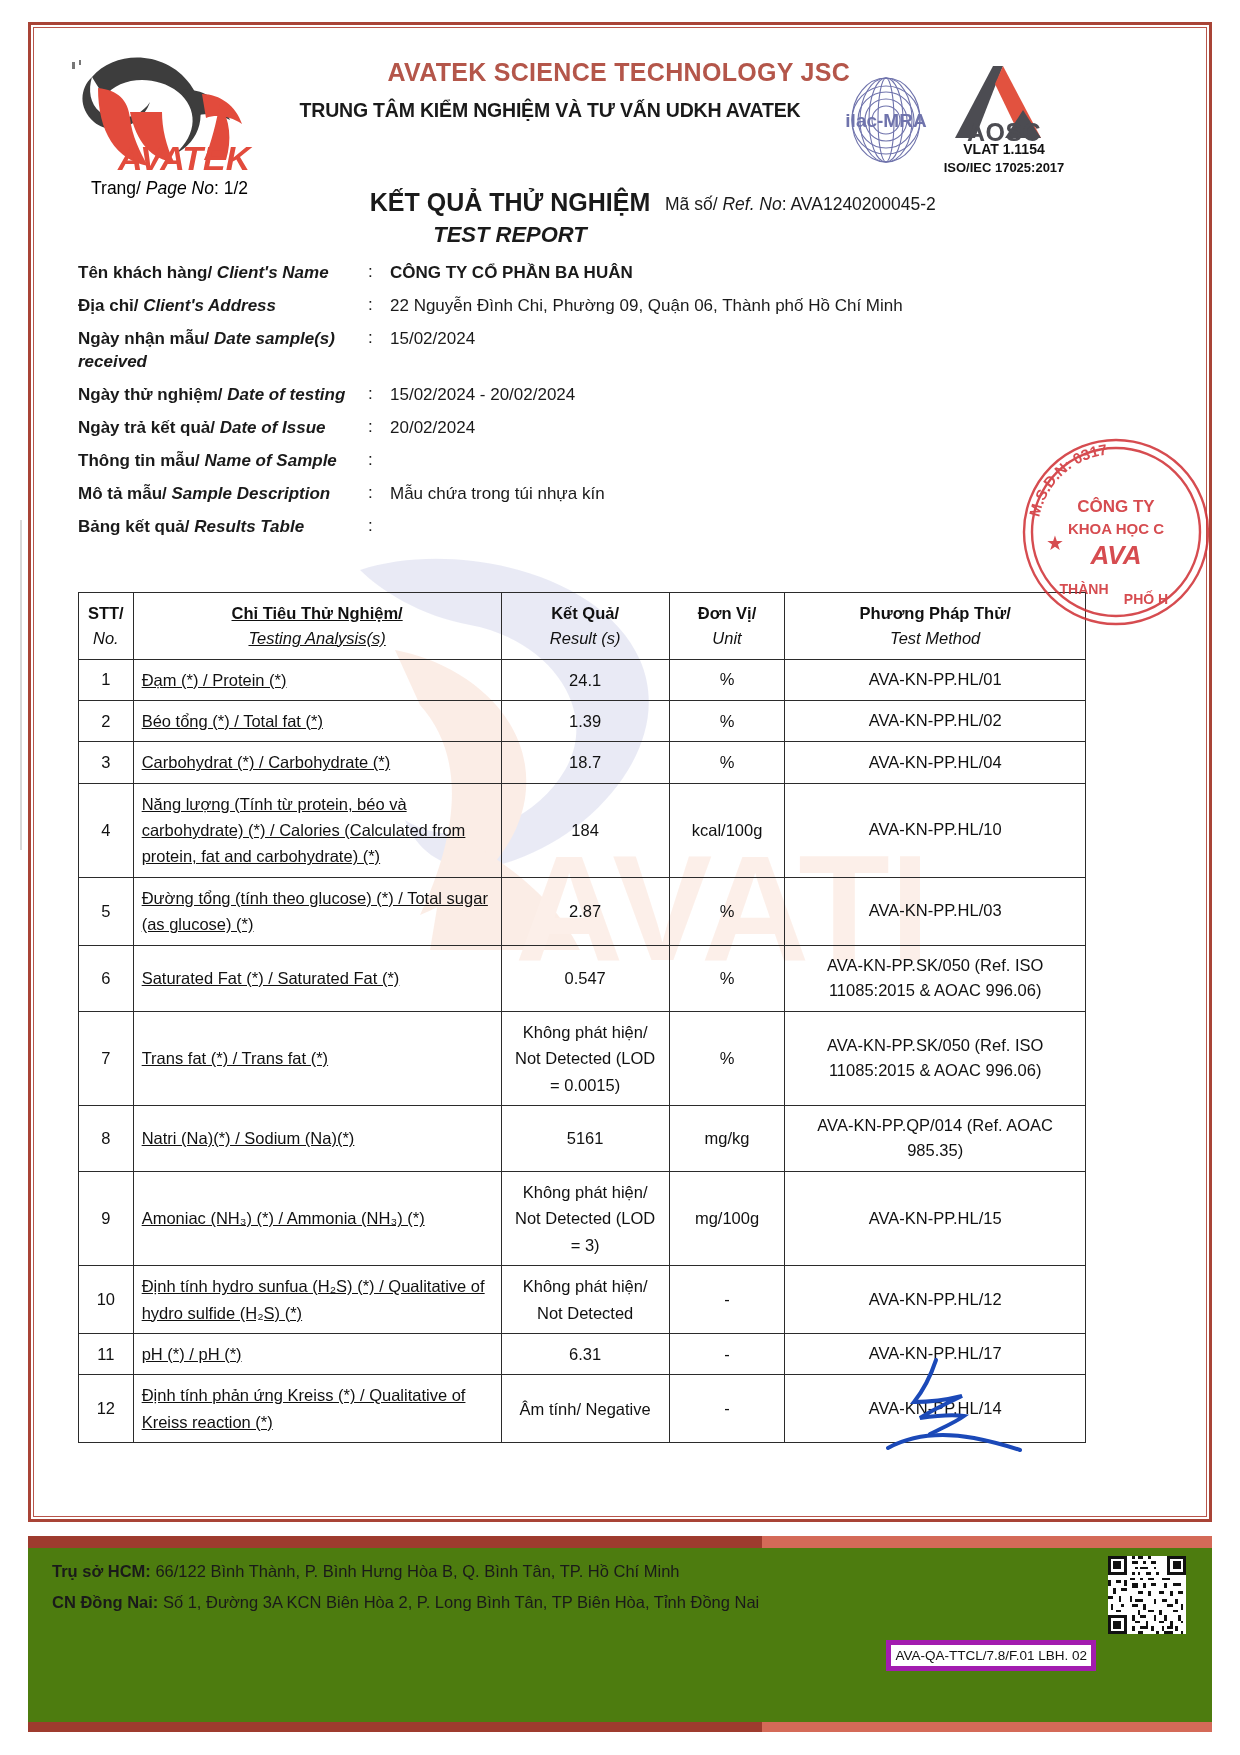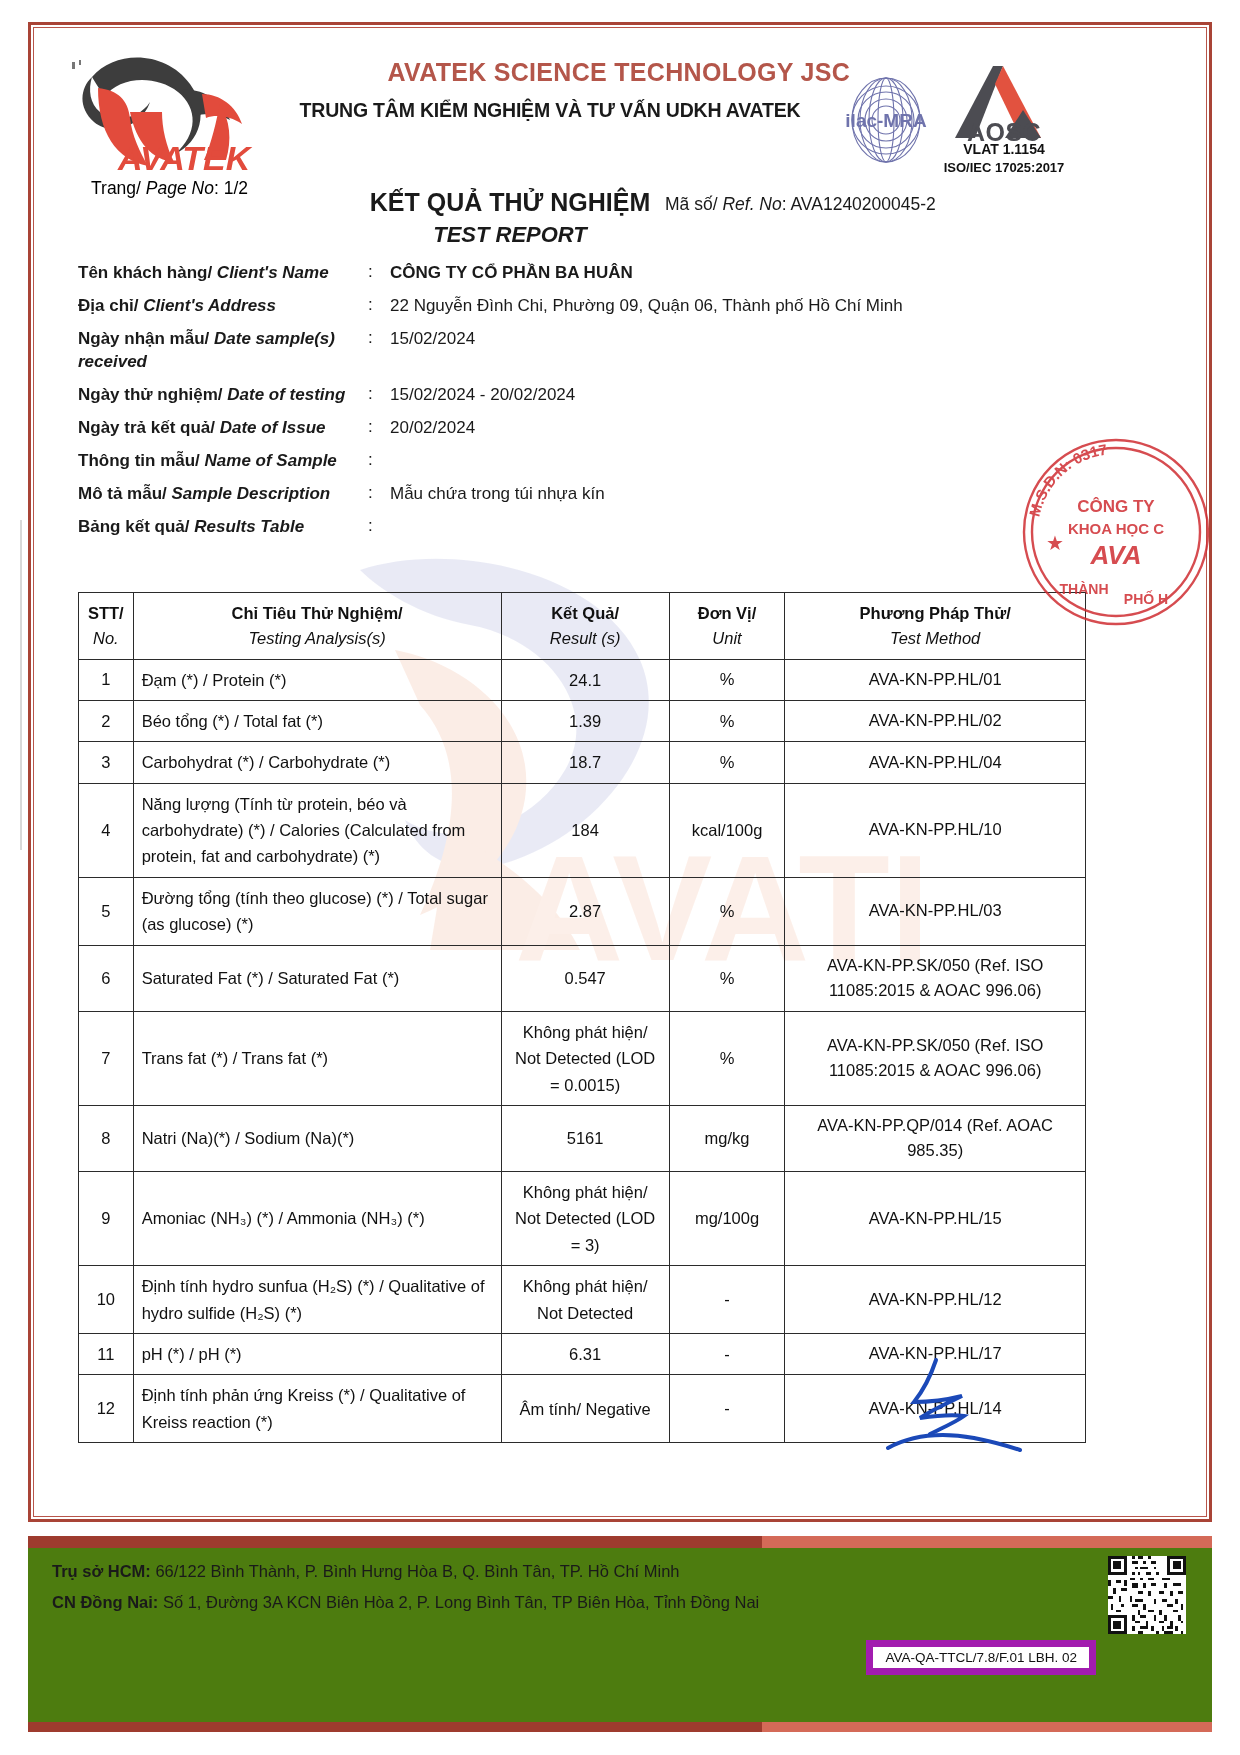--- a/index.html
+++ b/index.html
@@ -108,21 +108,21 @@
   }
   #results-table td, #results-table th{
     border:1px solid #2b2b2b;
     font-size:16.5px; font-weight:normal;
     padding:7px 8px; vertical-align:middle; color:#111;
   }
   #results-table thead td{ text-align:center; padding:8px 6px; }
   .th-vn{ font-weight:bold; display:block; line-height:1.5; }
   .th-en{ font-style:italic; display:block; line-height:1.5; }
   .c-no{ width:52px; text-align:center; }
-  .c-name{ width:350px; text-align:left; line-height:1.6; }
+  .c-name{ width:350px; text-align:left; line-height:1.6;text-decoration:underline; }
   .c-result{ width:160px; text-align:center; line-height:1.6; }
   .c-unit{ width:110px; text-align:center; }
   .c-method{ width:286px; text-align:center; line-height:1.55; }
 
   
   #signature{ position:absolute; left:870px; top:1352px; width:180px; height:110px; z-index:4;}
 
   
   #stamp{ position:absolute; left:1016px; top:432px; width:200px; height:200px; z-index:5; opacity:.85;}
 
@@ -141,21 +141,21 @@
   }
   .foot-line{
     font-size:16.5px; color:#1a1a1a; line-height:1.1; margin-bottom:13px;
     white-space:nowrap;
   }
   .foot-line b{ font-weight:bold; }
   #foot-text{ position:absolute; left:24px; top:14px; }
   #qr{ position:absolute; right:26px; top:8px; width:78px; height:78px; }
   #doc-code{
     position:absolute; right:116px; top:92px;
-    font-size:13.5px; color:#111; border:7px solid #a21caf; padding:3px 12px;
+    font-size:13.5px; color:#111; border:5px solid #a21caf; padding:3px 4px;
     background:#fff;
   }
   #footer-bottom-bar{
     position:absolute; left:0; bottom:0; width:100%; height:10px;
     background:linear-gradient(to right,#9e3b2e 0 62%, #d46a58 62% 100%);
   }
 </style>
 </head>
 <body>
 

